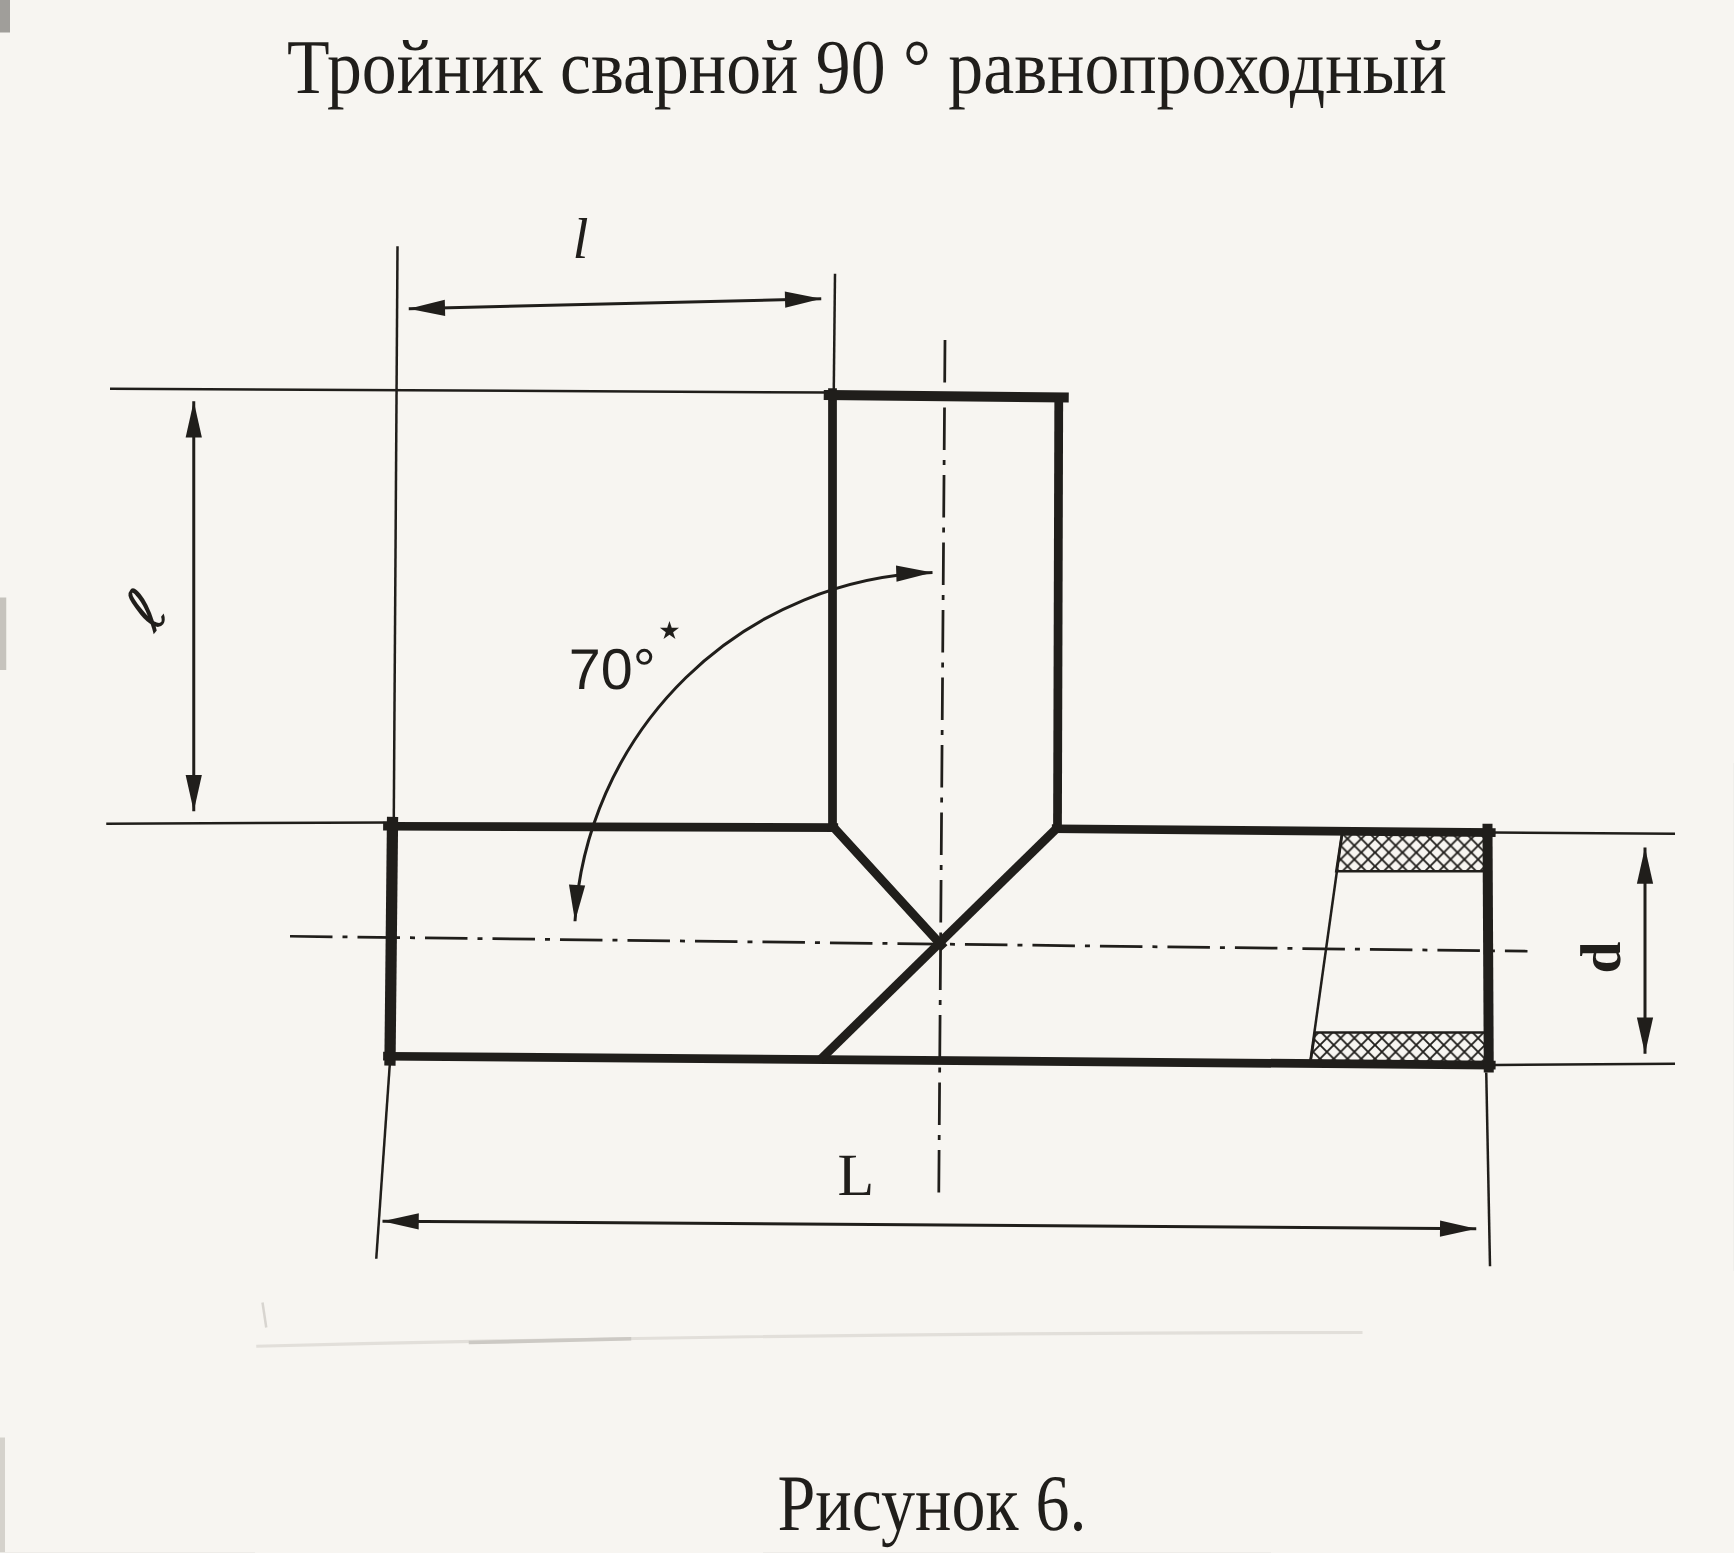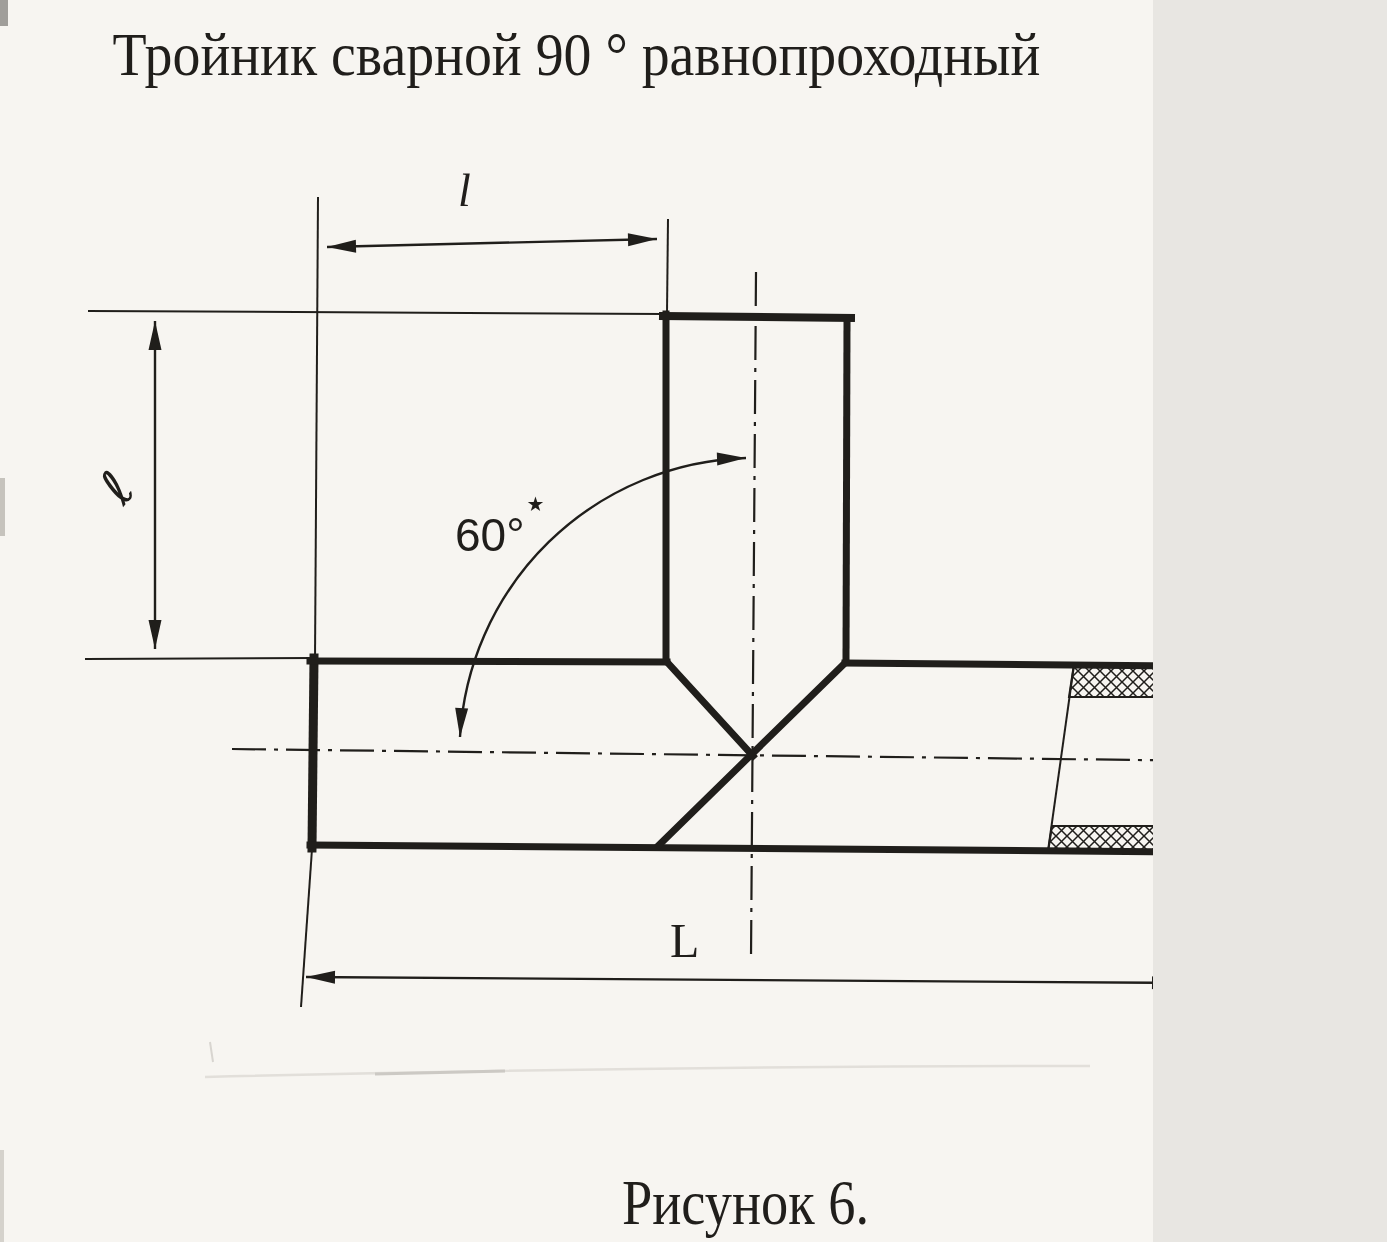--- a/index.html
+++ b/index.html
@@ -1,18 +1,18 @@
 <!DOCTYPE html>
 <html style="--ink: #201e1b; --paper: #f7f5f1;"><head>
 <meta charset="utf-8">
 <style>
   :root { --ink:#201e1b; --paper:#f7f5f1; }
   html,body{margin:0;padding:0;background:#e8e6e2;}
   .page{
-    position:relative;width:1153px;height:1242px;background:var(--paper);
+    position:relative;width:1387px;height:1242px;background:var(--paper);
     overflow:hidden;color:var(--ink);
     font-family:"Liberation Serif","DejaVu Serif",serif;
   }
   .title{
     position:absolute;top:23px;left:0;width:100%;margin:0;text-align:center;
     font-weight:400;font-size:62px;line-height:1;white-space:nowrap;
     transform:scaleX(.9);transform-origin:50% 0;
   }
   .drawing-svg{position:absolute;left:0;top:0;width:1387px;height:1242px;color:var(--ink);}
   .lbl{position:absolute;line-height:1;white-space:nowrap;}
@@ -106,19 +106,19 @@
     </g>
 
     <g stroke="currentColor" stroke-width="7" fill="none" stroke-linecap="square">
       <path d="M845,663 L659,845"></path>
       <path d="M667,662 L753,756"></path>
     </g>
   </svg>
 
   <div class="lbl lbl-l">l</div>
   <div class="lbl lbl-el">ℓ</div>
-  <div class="lbl lbl-angle"><span>60°</span><sup class="star">★</sup></div>
+  <div class="lbl lbl-angle"><span>70°</span><sup class="star">★</sup></div>
   <div class="lbl lbl-L">L</div>
   <div class="lbl lbl-d">d</div>
 
   <h2 class="caption">Рисунок 6.</h2>
 
 </div>
 
 </body></html>

